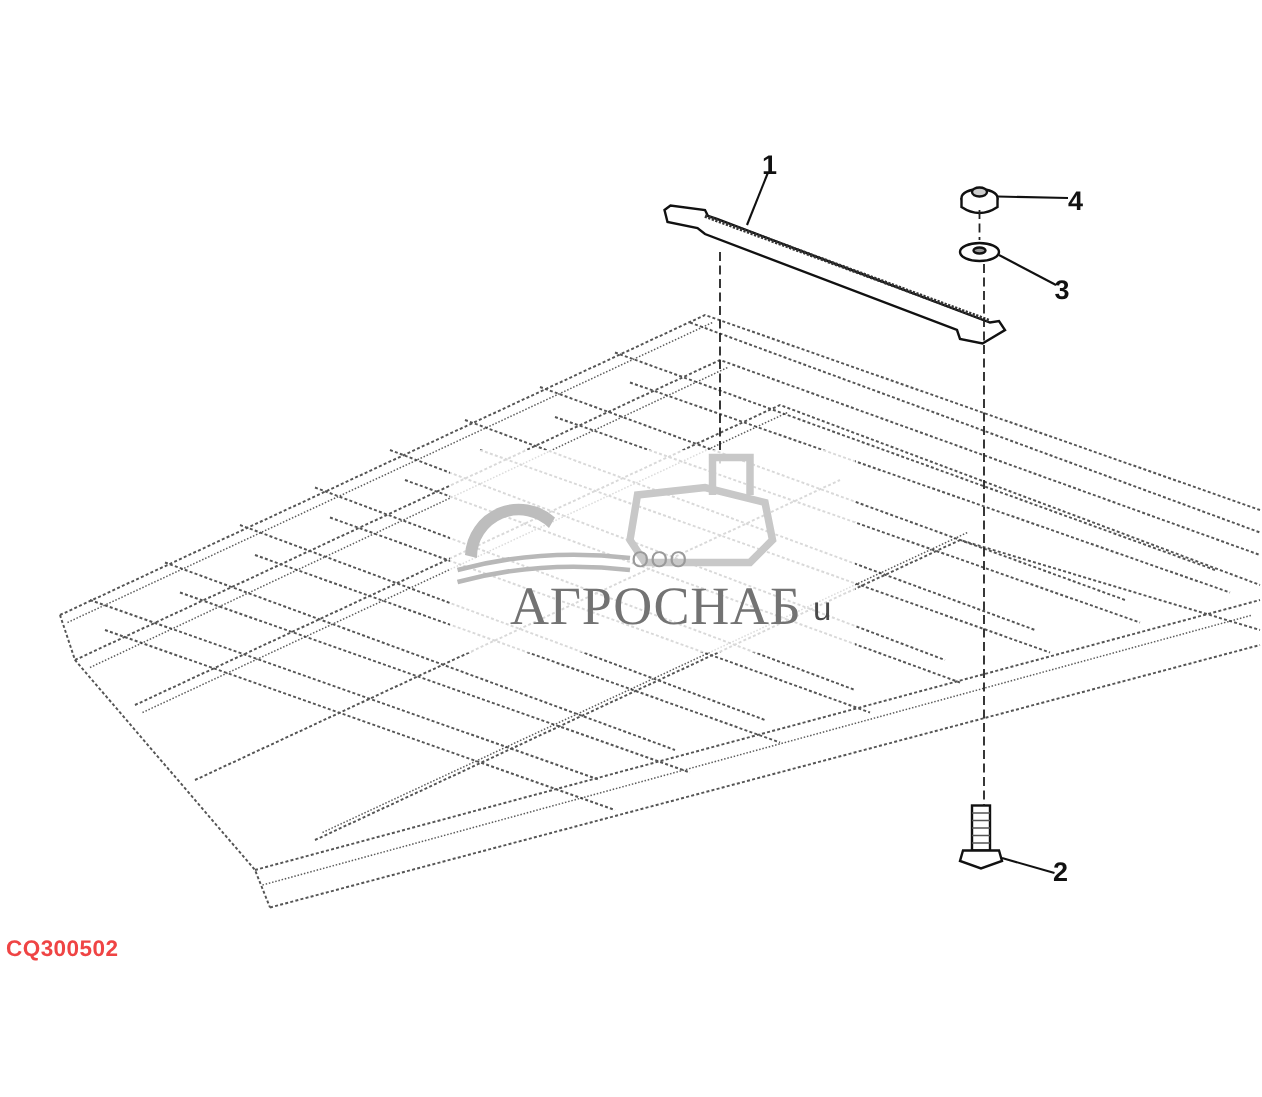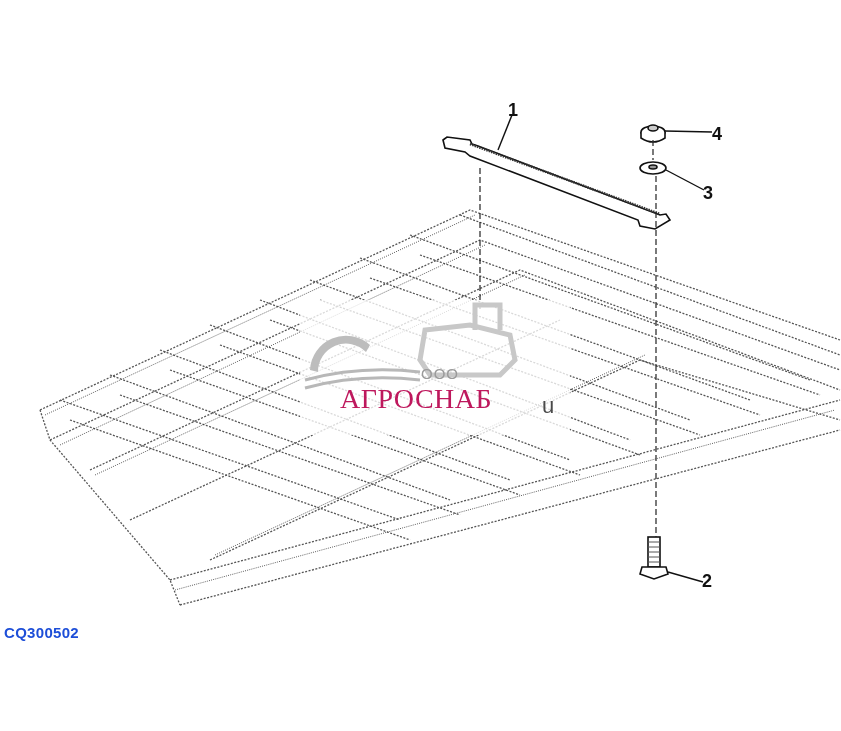--- a/index.html
+++ b/index.html
@@ -1,22 +1,22 @@
 <!DOCTYPE html>
 <html><head>
 <meta charset="utf-8">
 <style>
   html, body { margin: 0; padding: 0; background: #ffffff; }
   body { width: 841px; height: 731px; position: relative; overflow: hidden; font-family: "Liberation Sans", sans-serif; }
   .canvas { position: absolute; left: 0; top: 0; width: 841px; height: 731px; }
   .callout { position: absolute; font-family: "Liberation Sans", sans-serif; font-weight: bold; font-size: 18px; color: #111; line-height: 1; }
   .callout .bubble { position: absolute; width: 16px; height: 16px; border-radius: 50%; background: #d8d8d8; opacity: 0.6; left: 3px; top: -2px; z-index: -1; }
-  .figure-id { position: absolute; left: 4px; top: 624px; font-family: "Liberation Sans", sans-serif; font-weight: bold; font-size: 15px; color: #1d4ed8; letter-spacing: 0.3px; }
+  .figure-id { position: absolute; left: 4px; top: 624px; font-family: "Liberation Sans", sans-serif; font-weight: bold; font-size: 15px; color: #ef4444; letter-spacing: 0.3px; }
   .watermark { position: absolute; left: 300px; top: 300px; width: 270px; height: 135px; background: rgba(255,255,255,0.78); }
-  .wm-text { position: absolute; left: 340px; top: 383px; font-family: "Liberation Serif", serif; font-size: 28px; color: #be185d; letter-spacing: 0.5px; }
+  .wm-text { position: absolute; left: 340px; top: 383px; font-family: "Liberation Serif", serif; font-size: 36px; color: #737373; letter-spacing: 0.5px; }
   .wm-ooo { position: absolute; left: 421px; top: 365px; font-family: "Liberation Sans", sans-serif; font-size: 15px; color: #9a9a9a; letter-spacing: 1px; }
   .wm-u { position: absolute; left: 542px; top: 393px; font-family: "Liberation Sans", sans-serif; font-size: 22px; color: #4a4a4a; }
 </style>
 </head>
 <body>
 
 <svg class="canvas" width="841" height="731" viewBox="0 0 841 731" xmlns="http://www.w3.org/2000/svg">
   <defs>
     <pattern id="hatch" width="4" height="4" patternUnits="userSpaceOnUse" patternTransform="rotate(20)">
       <line x1="0" y1="0" x2="0" y2="4" stroke="#444" stroke-width="1.2" stroke-dasharray="1.5 1"></line>

